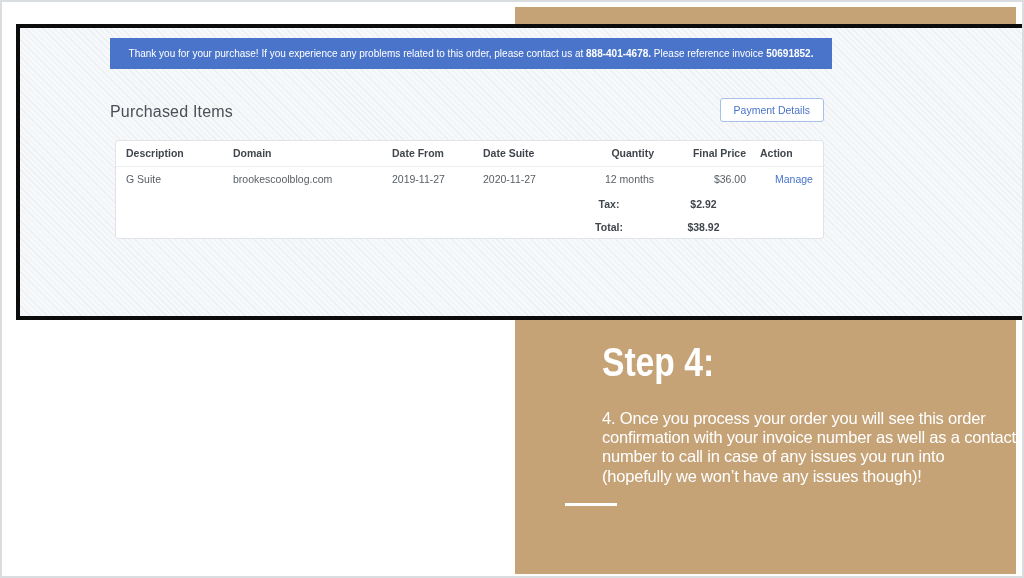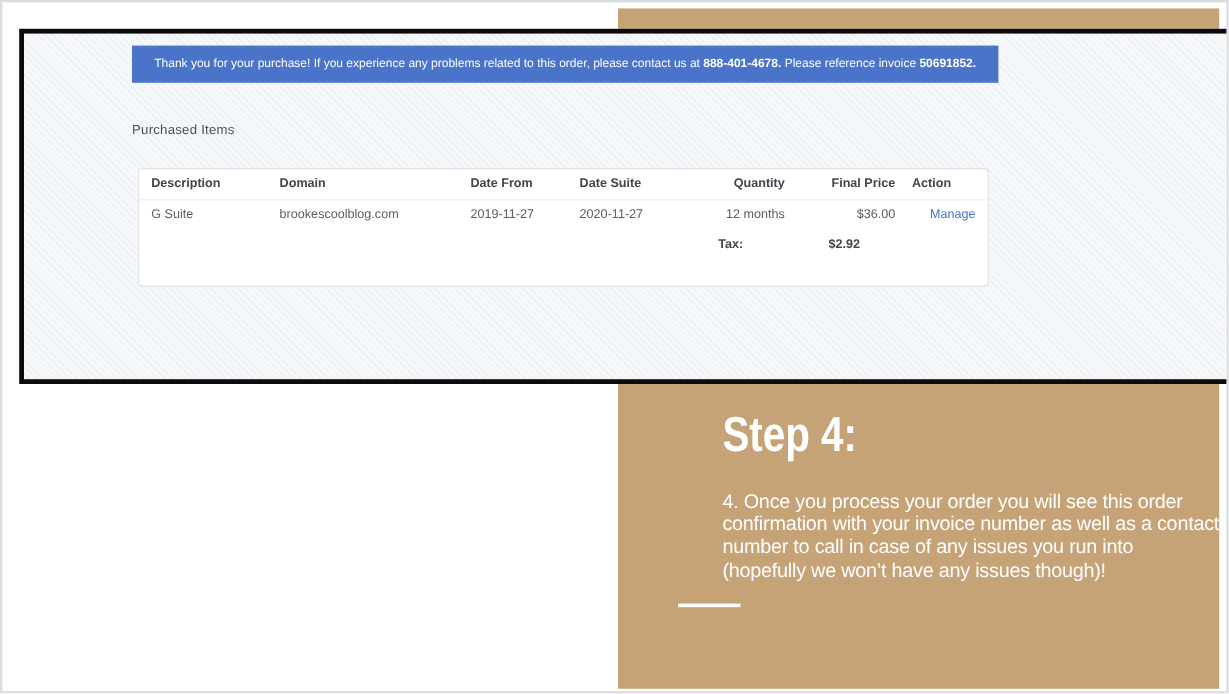--- a/index.html
+++ b/index.html
@@ -48,21 +48,21 @@
   }
   .banner b { font-weight: 700; }
 
   .content-head {
     position: absolute;
     left: 90px; top: 66px;
     width: 714px; height: 30px;
   }
   .page-title {
     position: absolute; left: 0; top: 9px;
-    font-size: 11px; color: #4a5056; font-weight: 400;
+    font-size: 16px; color: #4a5056; font-weight: 400;
     letter-spacing: 0.2px;
   }
   .pay-btn {
     position: absolute; right: 0; top: 4px;
     background: #ffffff;
     border: 1px solid #a8bfe8;
     border-radius: 3px;
     color: #4a74ca;
     font-size: 10.5px;
     font-family: "Liberation Sans", sans-serif;
@@ -151,20 +151,21 @@
   <div class="tan-block" style="background: rgb(198, 163, 119);"></div>
 
   <div class="shot">
 
     <div class="banner" style="background: rgb(74, 116, 202);">
       <span>Thank you for your purchase! If you experience any problems related to this order, please contact us at </span><b>888-401-4678.</b><span> Please reference invoice </span><b>50691852.</b>
     </div>
 
     <div class="content-head">
       <div class="page-title">Purchased Items</div>
+      <button class="pay-btn">Payment Details</button>
     </div>
 
     <div class="card">
       <table class="items">
         <colgroup>
           <col class="c1">
             <col class="c2">
             <col class="c3">
             <col class="c4">
           <col class="c5">
@@ -192,20 +193,29 @@
         </tr>
         <tr class="sumrow">
           <td></td>
               <td></td>
           <td></td>
               <td></td>
           <td class="num lbl">Tax:</td>
           <td class="num amt">$2.92</td>
           <td></td>
         </tr>
+        <tr class="sumrow">
+          <td></td>
+              <td></td>
+          <td></td>
+              <td></td>
+          <td class="num lbl">Total:</td>
+          <td class="num amt">$38.92</td>
+          <td></td>
+        </tr>
       </tbody>
         </table>
     </div>
   </div>
 
   <div class="step-heading">Step 4:</div>
   <div class="step-body">4. Once you process your order you will see this order confirmation with your invoice number as well as a contact number to call in case of any issues you run into (hopefully we won’t have any issues though)!</div>
   <div class="step-divider"></div>
 
 </div>

